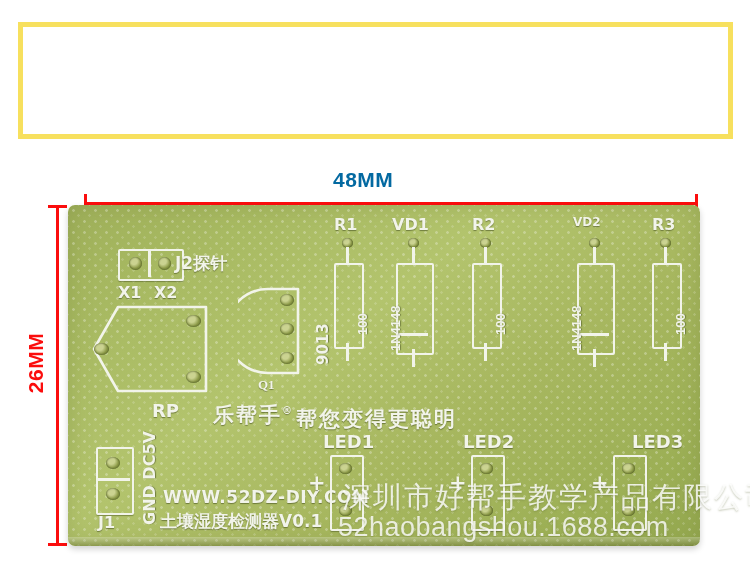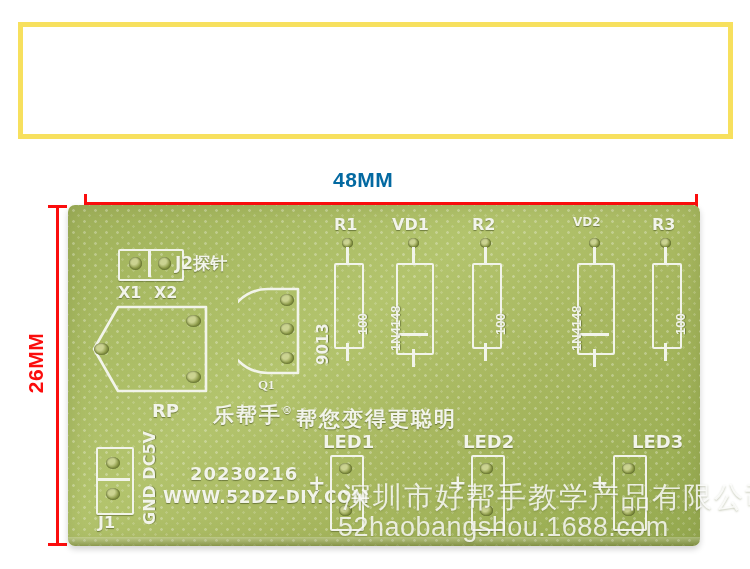--- a/index.html
+++ b/index.html
@@ -199,22 +199,22 @@
   <div class="silk silk-cn" style="left:145px;top:196px;font-size:21px;letter-spacing:2px;"><span>乐帮手</span><sup style="font-size:10px;">®</sup></div>
   <div class="silk silk-cn" style="left:228px;top:200px;font-size:21px;letter-spacing:2px;">帮您变得更聪明</div>
 
   <div class="outline" style="left:28px;top:242px;width:34px;height:64px;"></div>
   <div style="position:absolute;left:28px;top:273px;width:34px;height:2.5px;background:#f2f4ea;"></div>
   <div class="pad" style="left:38px;top:252px;width:14px;height:12px;"></div>
   <div class="pad" style="left:38px;top:283px;width:14px;height:12px;"></div>
   <div class="silk" style="left:30px;top:308px;font-size:16px;">J1</div>
   <div class="silk rot90" style="left:72px;top:320px;font-size:16px;">GND DC5V</div>
 
-  <div class="silk" style="left:122px;top:258px;font-size:18px;letter-spacing:1px;">20230216</div>
   <div class="silk" style="left:95px;top:282px;font-size:17px;letter-spacing:.5px;">WWW.52DZ-DIY.COM</div>
+  <div class="silk silk-cn" style="left:92px;top:305px;font-size:17px;">土壤湿度检测器V0.1</div>
 
   <div class="silk" style="left:255px;top:226px;font-size:18px;">LED1</div>
   <div class="outline" style="left:262px;top:250px;width:30px;height:72px;"></div>
   <div class="pad" style="left:271px;top:258px;width:13px;height:11px;"></div>
   <div class="pad" style="left:271px;top:300px;width:13px;height:11px;"></div>
   <div class="silk" style="left:240px;top:266px;font-size:21px;">+</div>
 
   <div class="silk" style="left:395px;top:226px;font-size:18px;">LED2</div>
   <div class="outline" style="left:403px;top:250px;width:30px;height:72px;"></div>
   <div class="pad" style="left:412px;top:258px;width:13px;height:11px;"></div>

